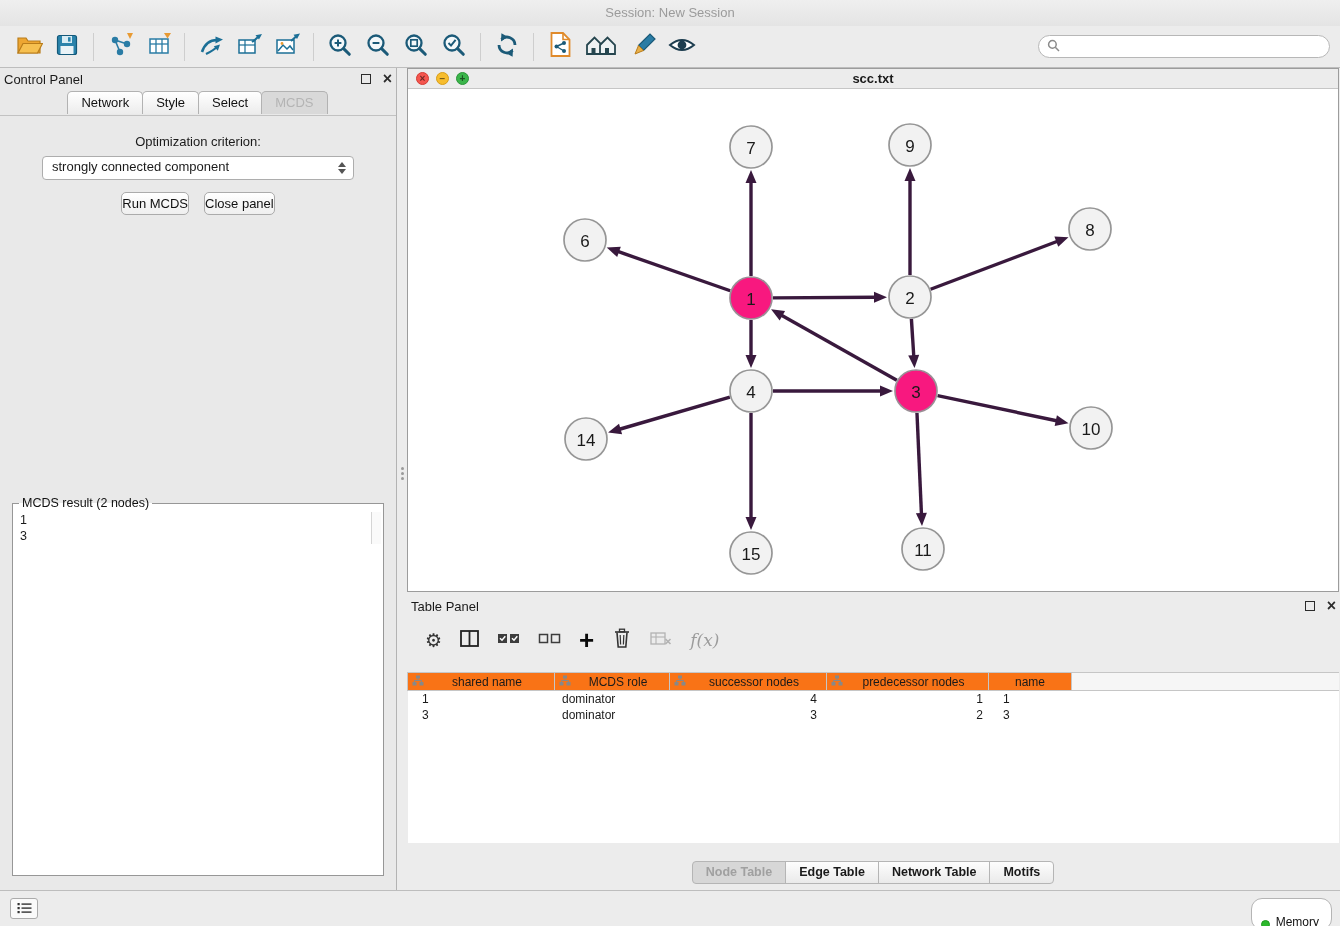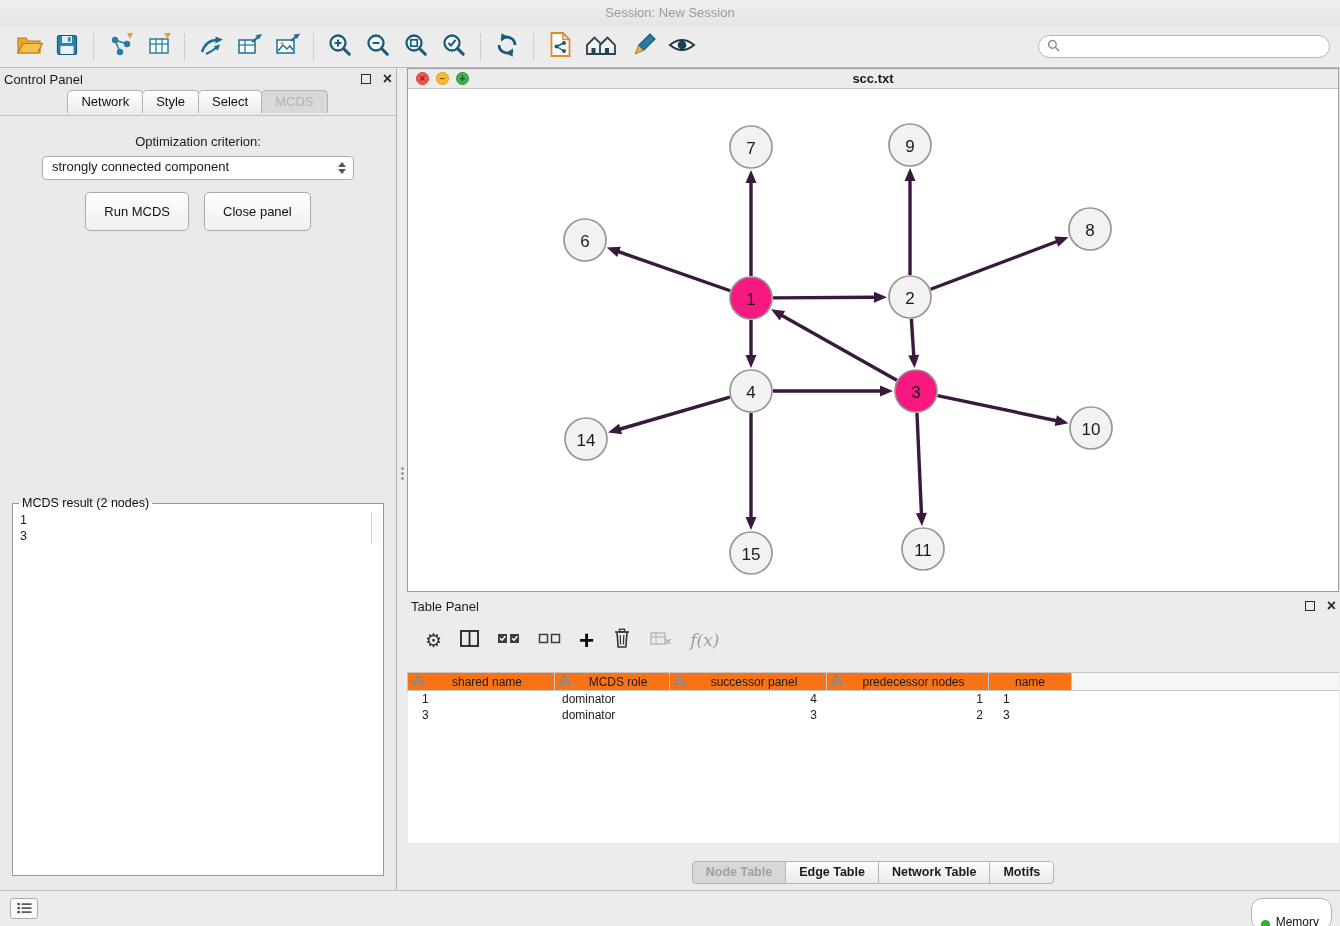--- a/index.html
+++ b/index.html
@@ -44,21 +44,21 @@
     display:flex; flex-direction:column;
   }
   .panel-header {
     height:22px; display:flex; align-items:center;
     padding:0 4px; font-size:13px; color:#1a1a1a; position:relative;
   }
   .panel-header .hspacer { flex:1; }
   .float-icon { width:10px; height:10px; border:1.6px solid #2b2b2b; margin-right:12px; }
   .close-x { font-size:16px; font-weight:bold; color:#2b2b2b; line-height:10px; }
   .cp-tabs {
-    display:flex; justify-content:center; align-items:flex-start;
+    display:flex; justify-content:center; align-items:center;
     height:26px; border-bottom:1px solid #c2c2c2; padding-bottom:1px;
   }
   .cp-tab {
     font-size:13px; padding:3px 13px 4px;
     background:linear-gradient(#ffffff,#ececec);
     border:1px solid #b2b2b2; border-bottom:none;
     margin-left:-1px; border-radius:5px 5px 0 0; color:#111;
   }
   .cp-tab.active { background:#d9d9d9; color:#b4b4b4; }
   .cp-content { flex:1; display:flex; flex-direction:column; }
@@ -67,21 +67,21 @@
     width:312px; height:24px; margin:7px auto 0;
     background:#fff; border:1px solid #adadad; border-radius:4px;
     display:flex; align-items:center; padding:0 24px 4px 9px;
     font-size:13px; position:relative;
   }
   .stepper { position:absolute; right:7px; top:5px; display:flex; flex-direction:column; gap:2px; }
   .arr-up { width:0; height:0; border-left:4px solid transparent; border-right:4px solid transparent; border-bottom:5px solid #555; }
   .arr-dn { width:0; height:0; border-left:4px solid transparent; border-right:4px solid transparent; border-top:5px solid #555; }
   .btn-row { display:flex; justify-content:center; gap:15px; margin-top:12px; }
   .cp-btn {
-    height:39px; padding:0 18px; font-size:13px; color:#111;
+    height:23px; padding:0 0; font-size:13px; color:#111;
     background:linear-gradient(#ffffff,#efefef);
     border:1px solid #ababab; border-radius:5px;
     font-family:"Liberation Sans",sans-serif;
   }
   .result-box {
     margin:auto 12px 14px; height:380px;
     border:1px solid #979797; background:#fff; position:relative;
     padding:2px 14px 2px 0;
   }
   .result-box legend { font-size:12.5px; margin-left:6px; padding:0 3px; color:#111; }
@@ -549,21 +549,21 @@
       </div>
       <div class="th c2">
         <span>
           <svg width="12" height="11" viewBox="0 0 12 11">
             <path d="M6 3.5 V5.5 M2.5 7 V5.5 H9.5 V7" stroke="#888" fill="none" stroke-width="1"></path>
             <rect x="4" y="0.5" width="4" height="3" fill="#888"></rect>
             <rect x="0.5" y="7" width="4" height="3.5" fill="#888"></rect>
             <rect x="7.5" y="7" width="4" height="3.5" fill="#888"></rect>
           </svg>
         </span>
-        <span class="lbl">successor panel</span>
+        <span class="lbl">successor nodes</span>
       </div>
       <div class="th c3">
         <span>
           <svg width="12" height="11" viewBox="0 0 12 11">
             <path d="M6 3.5 V5.5 M2.5 7 V5.5 H9.5 V7" stroke="#888" fill="none" stroke-width="1"></path>
             <rect x="4" y="0.5" width="4" height="3" fill="#888"></rect>
             <rect x="0.5" y="7" width="4" height="3.5" fill="#888"></rect>
             <rect x="7.5" y="7" width="4" height="3.5" fill="#888"></rect>
           </svg>
         </span>

